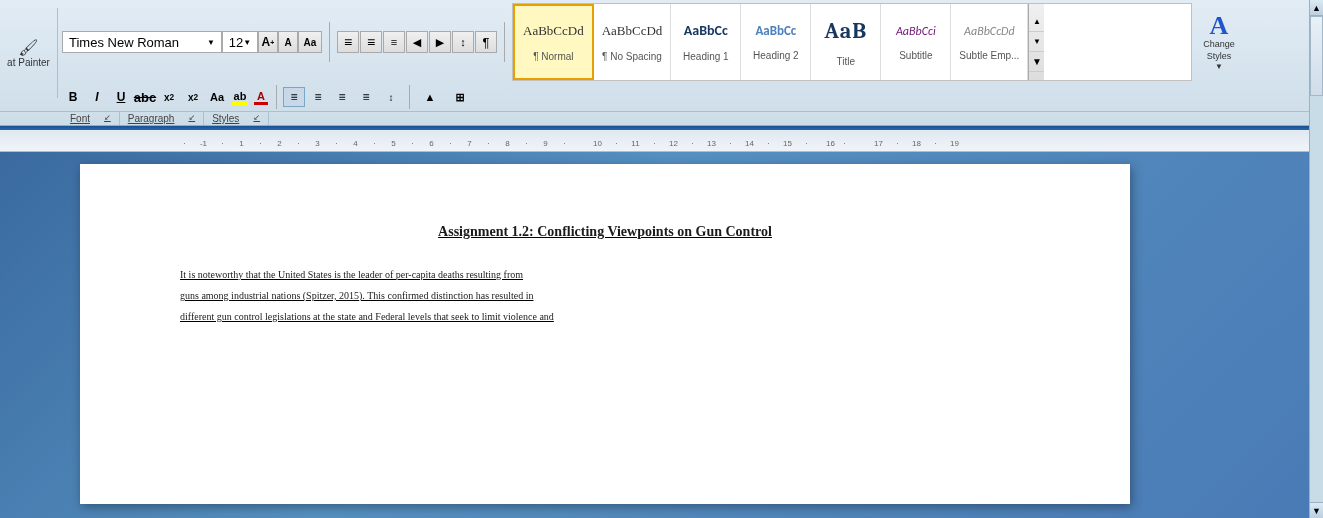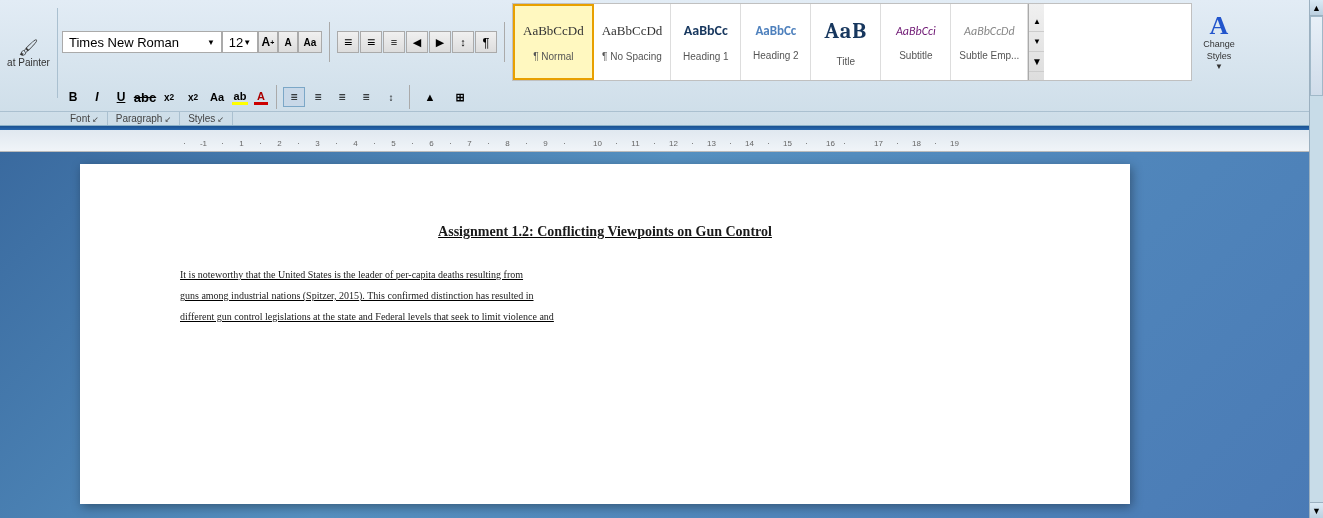--- a/index.html
+++ b/index.html
@@ -178,23 +178,24 @@
       font-size: 10px;
       color: #444;
       border-top: 1px solid #aac0d0;
       padding-left: 62px;
     }
 
     .sec {
       padding: 1px 8px;
       border-right: 1px solid #aac0d0;
       display: flex;
-      align-items: flex-end;
-      gap: 2px;
-      cursor: pointer;
+      align-items: flex-start;
+      gap: 14px;
+      cursor: pointer;
+      text-decoration: underline;
     }
 
     .sec-exp {
       font-size: 8px;
     }
 
     .painter-cell {
       position: absolute;
       left: 0;
       top: 8px;

